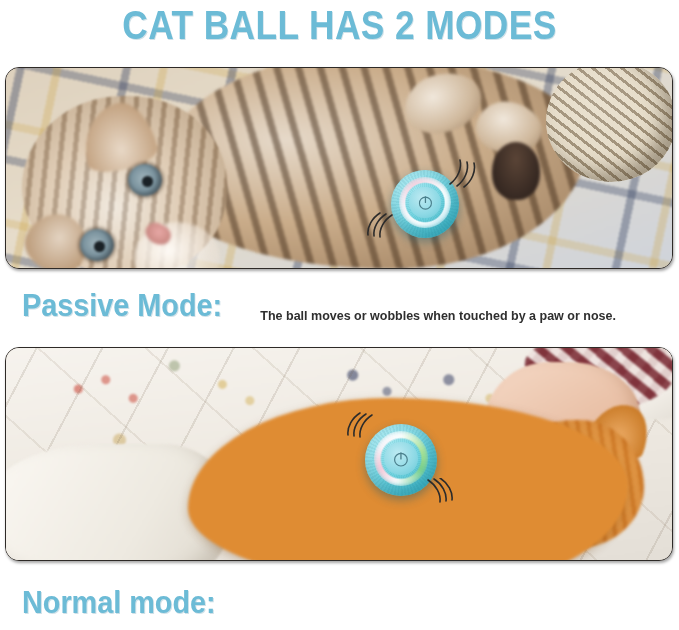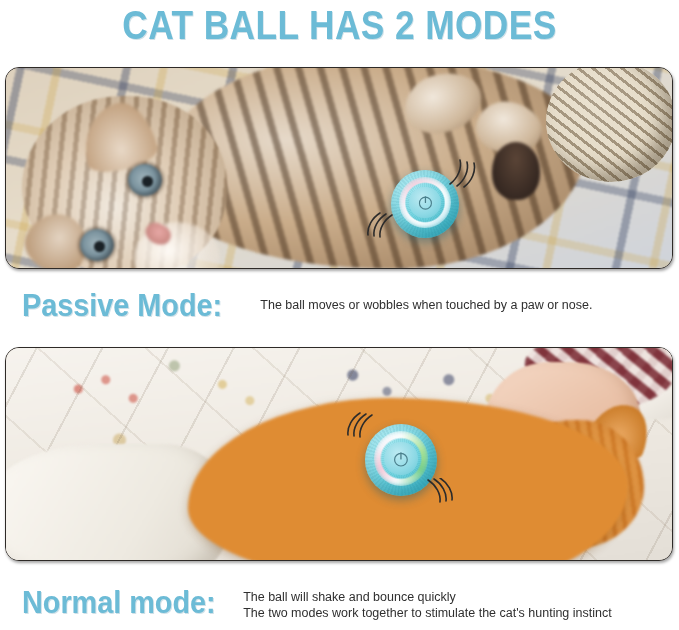--- a/index.html
+++ b/index.html
@@ -500,21 +500,21 @@
   .motion svg { display: block; }
   #motion-passive-tr { left: 446px; top: 158px; }
   #motion-passive-bl { left: 364px; top: 212px; }
   #motion-normal-tl  { left: 344px; top: 412px; }
   #motion-normal-br  { left: 424px; top: 478px; }
 
   
   .caption-row {
     position: absolute;
     display: flex;
-    align-items: flex-start;
+    align-items: flex-end;
   }
   #caption-passive { left: 0; top: 286px; width: 679px; }
   #caption-normal  { left: 0; top: 583px; width: 646px; }
 
   .mode-label {
     font-family: "Liberation Sans Narrow", "Liberation Sans", sans-serif;
     font-weight: bold;
     font-size: 32px;
     line-height: 38px;
     color: #6cbbd6;
@@ -524,20 +524,21 @@
     text-shadow: 1px 1px 0 rgba(120,170,190,0.35);
   }
   #caption-passive .mode-label { margin-left: 22px; }
   #caption-normal .mode-label  { margin-left: 22px; }
 
   .mode-desc {
     font-family: "Liberation Sans", sans-serif;
     font-size: 12.5px;
     line-height: 16px;
     color: #2f2f2f;
+    font-weight: bold;
   }
   #caption-passive .mode-desc {
     margin-left: 16px;
     margin-top: 11px;
   }
   #caption-normal .mode-desc {
     margin-left: 6px;
     margin-top: 6px;
   }
   .mode-desc div { white-space: nowrap; }
@@ -644,17 +645,13 @@
 <div class="motion" id="motion-normal-br">
   <svg width="32" height="28" viewBox="0 0 32 28">
     <path d="M4 2 C12 7 17 16 16 24" fill="none" stroke="#2b2b2b" stroke-width="1.6" stroke-linecap="round"></path>
     <path d="M10 1 C18 6 23 15 22 23" fill="none" stroke="#2b2b2b" stroke-width="1.6" stroke-linecap="round"></path>
     <path d="M16 0 C24 5 29 14 28 22" fill="none" stroke="#2b2b2b" stroke-width="1.6" stroke-linecap="round"></path>
   </svg>
 </div>
 
 <div class="caption-row" id="caption-normal">
   <div class="mode-label">Normal mode:</div>
-  <div class="mode-desc">
-    <div>The ball will shake and bounce quickly</div>
-    <div>The two modes work together to stimulate the cat's hunting instinct</div>
-  </div>
 </div>
 
 </body></html>

